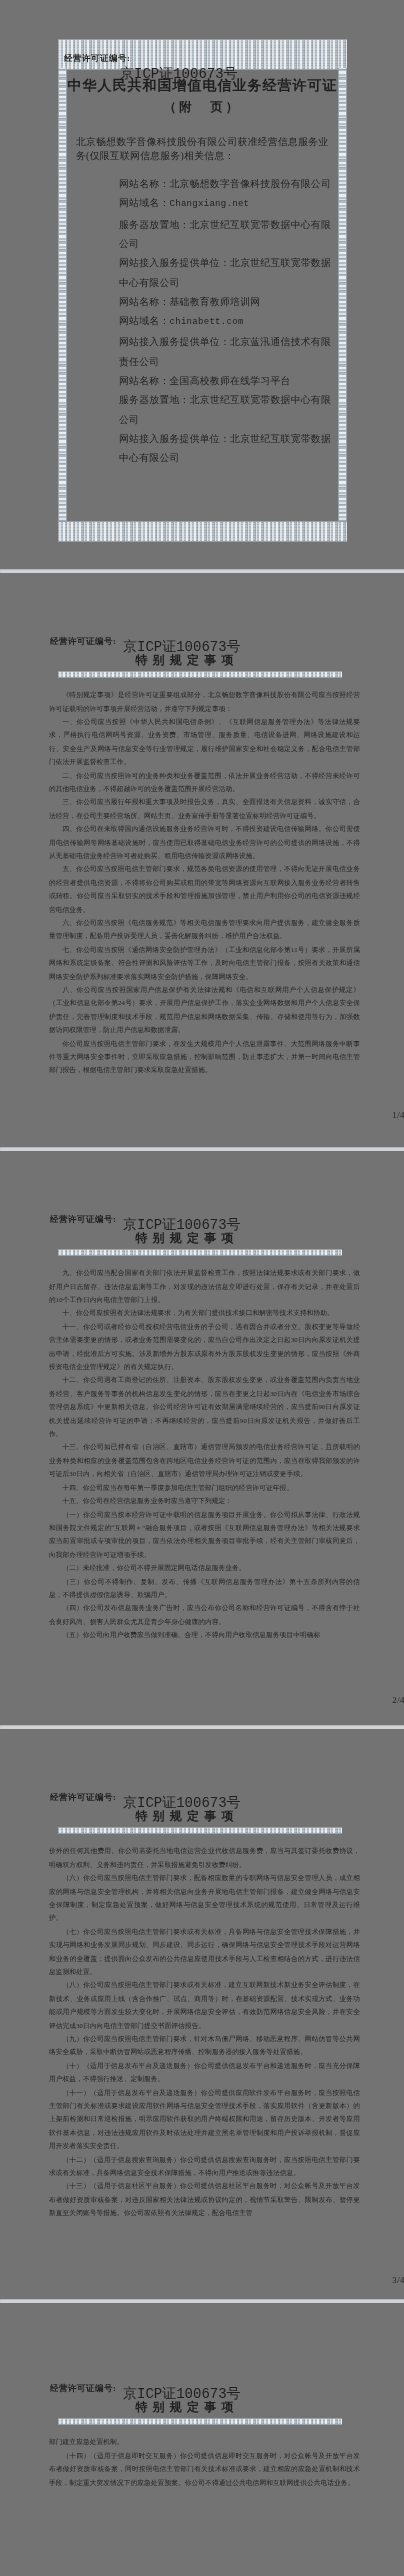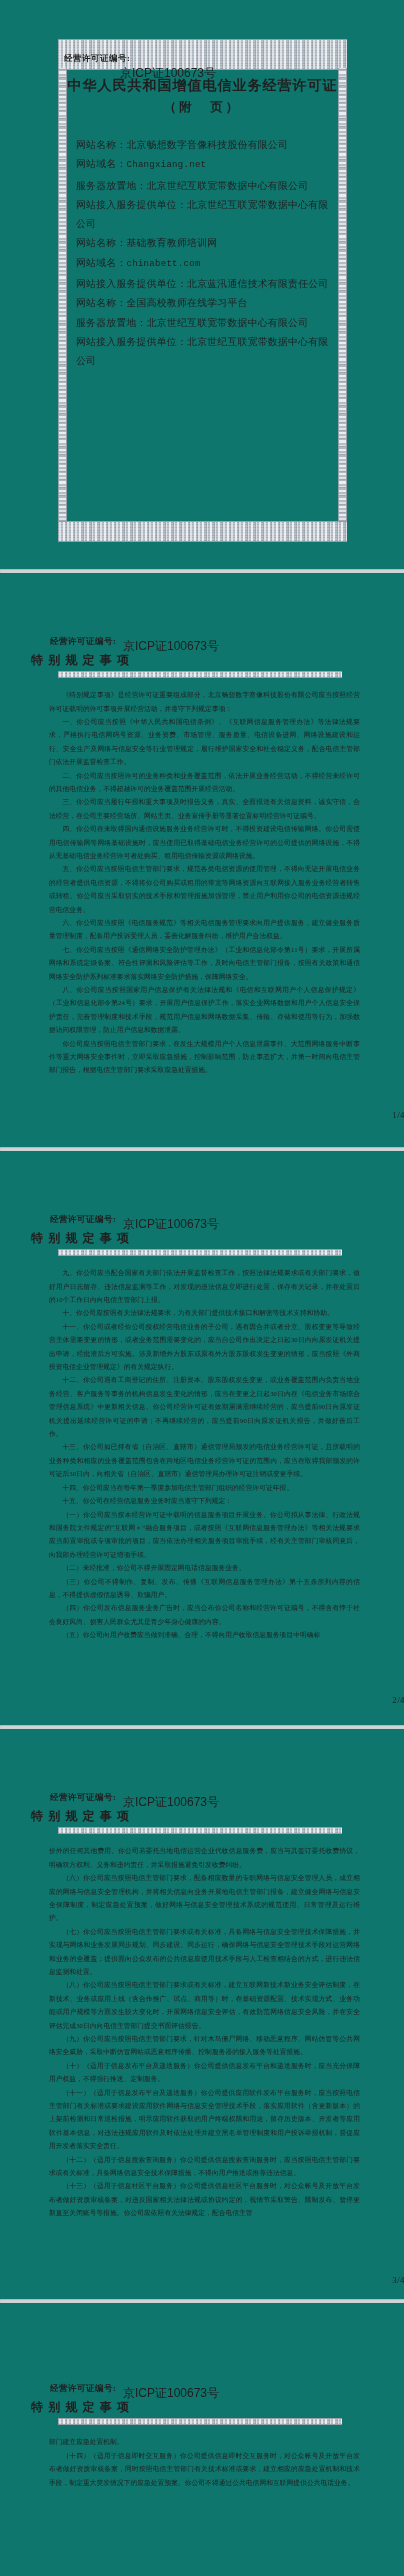--- a/index.html
+++ b/index.html
@@ -1,18 +1,18 @@
 <!DOCTYPE html>
 <html lang="zh" style="font-size:8.2px"><head>
 <meta charset="utf-8">
 <style>
   html,body{margin:0;padding:0;background:#e9e9e9;}
   .doc{position:relative;width:405px;margin:0 auto;background:#ffffff;
        font-family:"Liberation Serif","DejaVu Serif",serif;color:#1f1f1f;}
-  .sheet{position:relative;background:#0f766e;overflow:hidden;}
+  .sheet{position:relative;background:#737373;overflow:hidden;}
   .gap{height:4.1px;background:#d2d5d7;box-shadow:inset 0 0.5px 1px rgba(0,0,0,.28);}
   
   .gband{
     background-image:
       repeating-linear-gradient(90deg, rgba(122,133,144,.55) 0 1px, rgba(224,228,232,.85) 1px 2.6px,
         rgba(156,166,176,.50) 2.6px 4.6px, rgba(238,241,243,.9) 4.6px 6.7px, rgba(140,150,160,.45) 6.7px 8.2px),
       repeating-linear-gradient(0deg, rgba(150,159,168,.40) 0 1px, rgba(232,235,238,.55) 1px 2.6px);
     background-color:#cfd5da;
     border-top:0.5px solid #97a1aa;border-bottom:0.5px solid #97a1aa;
   }
@@ -21,34 +21,34 @@
       repeating-linear-gradient(0deg, rgba(122,133,144,.55) 0 1px, rgba(224,228,232,.85) 1px 2.6px,
         rgba(156,166,176,.50) 2.6px 4.6px, rgba(238,241,243,.9) 4.6px 6.7px, rgba(140,150,160,.45) 6.7px 8.2px);
     border:none;border-left:0.5px solid #97a1aa;border-right:0.5px solid #97a1aa;
   }
   
   .s1-band-top{position:absolute;left:58px;right:58px;top:39px;height:29px;}
   .s1-band-bottom{position:absolute;left:58px;right:58px;top:521px;height:18.5px;}
   .s1-band-left{position:absolute;left:58px;width:6.7px;top:68px;height:453px;}
   .s1-band-right{position:absolute;right:58px;width:6.7px;top:68px;height:453px;}
   .lic-label{position:absolute;left:58px;top:53px;font-size:8.5px;font-weight:bold;letter-spacing:0.5px;}
-  .lic-value{position:absolute;left:120px;top:65px;font-size:12px;font-family:Liberation Sans, sans-serif;}
+  .lic-value{position:absolute;left:120px;top:65px;font-size:14px;font-family:Liberation Mono, monospace;}
   .s1 .lic-label{left:64px;}
   .s1-title{position:absolute;left:46px;right:46px;top:77px;text-align:center;
             font-size:14px;font-weight:bold;letter-spacing:1px;}
   .s1-subtitle{position:absolute;left:46px;right:46px;top:99px;text-align:center;
             font-size:12.4px;font-weight:bold;letter-spacing:3.1px;}
   .s1-body{position:absolute;left:76px;top:135px;width:260px;font-size:9.8px;line-height:14.4px;}
   .s1-intro{margin:0 0 10.3px 0;letter-spacing:0.3px;}
-  .entry-row{line-height:19.3px;letter-spacing:0.3px;}
+  .entry-row{line-height:19.3px;letter-spacing:0.3px;margin-left:43px;}
   .entry-row .mono{font-family:"Liberation Mono","DejaVu Sans Mono",monospace;font-size:9px;}
   
   .sp .lic-label{left:50px;top:63px;}
   .sp .lic-value{left:123px;top:65px;}
-  .sp-title{position:absolute;left:31px;right:62px;top:79px;text-align:left;
+  .sp-title{position:absolute;left:31px;right:62px;top:79px;text-align:center;
             font-size:12px;font-weight:bold;letter-spacing:5.2px;}
   .sp-band{position:absolute;left:58px;right:63px;top:98px;height:4.6px;}
   .sp-body{position:absolute;left:49px;right:45px;top:115px;
            font-size:6.7px;line-height:13.4px;text-align:justify;letter-spacing:0.1px;}
   .sp-body .para{margin:0;text-indent:2em;}
   .sp-body .para.cont{text-indent:0;}
   .pagenum{position:absolute;left:0;right:0;text-align:right;top:537px;
            font-size:8.8px;letter-spacing:0.5px;}
   
   .s5 .lic-label{top:80px;}
@@ -69,20 +69,21 @@
     <div class="gband vert s1-band-left"></div>
     <div class="gband vert s1-band-right"></div>
     <div class="gband s1-band-bottom"></div>
 
     <div class="lic-label">经营许可证编号:</div>
     <div class="lic-value">京ICP证100673号</div>
     <div class="s1-title">中华人民共和国增值电信业务经营许可证</div>
     <div class="s1-subtitle">（附　页）</div>
 
     <div class="s1-body">
+      <p class="s1-intro">北京畅想数字音像科技股份有限公司获准经营信息服务业务(仅限互联网信息服务)相关信息：</p>
 
       <div class="entry-row"><span>网站名称：</span><span>北京畅想数字音像科技股份有限公司</span></div>
       <div class="entry-row"><span>网站域名：</span><span class="mono">Changxiang.net</span></div>
       <div class="entry-row"><span>服务器放置地：</span><span>北京世纪互联宽带数据中心有限公司</span></div>
       <div class="entry-row"><span>网站接入服务提供单位：</span><span>北京世纪互联宽带数据中心有限公司</span></div>
 
       <div class="entry-row"><span>网站名称：</span><span>基础教育教师培训网</span></div>
       <div class="entry-row"><span>网站域名：</span><span class="mono">chinabett.com</span></div>
       <div class="entry-row"><span>网站接入服务提供单位：</span><span>北京蓝汛通信技术有限责任公司</span></div>
 

